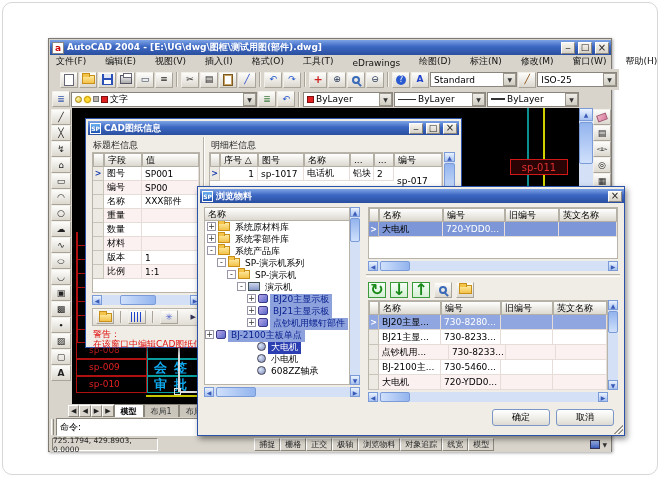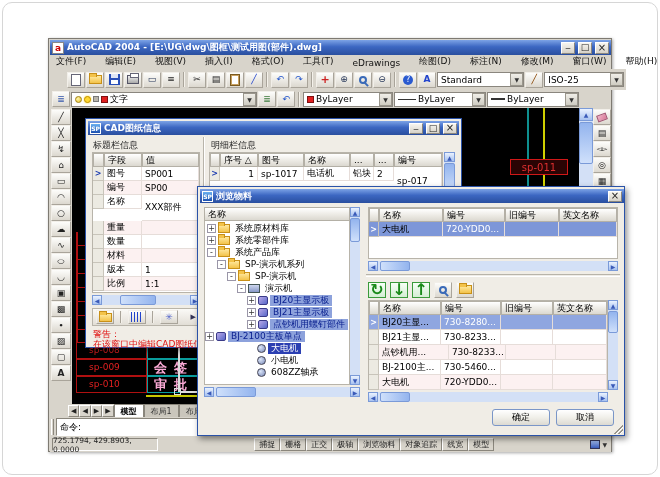--- a/index.html
+++ b/index.html
@@ -63,21 +63,21 @@
 .cell{font-size:9px;display:flex;align-items:center;padding:0 3px;border-right:1px solid #e6ddd9;border-bottom:1px solid #e6ddd9;background:#fff;color:#000;overflow:hidden;white-space:nowrap}
 .num{justify-content:flex-end}
 .pink{background:#fcf1f1}
 .gut{background:#eceae2;border-right:1px solid #c8c4ba;border-bottom:1px solid #c8c4ba;color:#1a3ab0;font-weight:bold;font-size:8px;display:flex;align-items:center;justify-content:center}
 .row{display:flex}
 .tblbox{background:#fff;border:1px solid #b8b4aa}
 .sb{background:#d3e0f6}
 .sbb{background:linear-gradient(#eaf2ff,#a8c2f0);border:1px solid #7a9ad8;color:#3a5ab8;display:flex;align-items:center;justify-content:center;font-size:6px;flex:none}
 .sbt{background:linear-gradient(90deg,#cfe0fb,#93b4ee);border:1px solid #7a9ad8;border-radius:2px}
 .sbtv{background:linear-gradient(0deg,#cfe0fb,#93b4ee);border:1px solid #7a9ad8;border-radius:2px}
-.trow{display:flex;align-items:center;height:12px;font-size:9px;gap:2px;white-space:nowrap}
+.trow{display:flex;height:12px;font-size:9px;gap:2px;white-space:nowrap}
 .exp{width:9px;height:9px;flex:none;border:1px solid #9a96a8;background:#fff;font-size:8px;line-height:7px;text-align:center;color:#333;display:flex;align-items:center;justify-content:center}
 .tlabel{padding:0 3px;line-height:11px;color:#000}
 .hlr{background:#8da2dc;color:#0c2290}
 .selr{background:#2b3fb2;color:#fff}
 .i-folder{width:12px;height:9px;flex:none;background:linear-gradient(#ffe9a0,#f3c34a);border:1px solid #c89018;position:relative}
 .i-folder::before{content:"";position:absolute;left:-1px;top:-3px;width:5px;height:3px;background:#f3c34a;border:1px solid #c89018;border-bottom:none}
 .i-mach{width:12px;height:9px;flex:none;background:linear-gradient(#cdd6ee,#8898c8);border:1px solid #455}
 .i-asm{width:10px;height:9px;flex:none;background:linear-gradient(135deg,#b8a8e8,#5868c8);border:1px solid #3a3a88;border-radius:2px}
 .i-part{width:9px;height:9px;flex:none;background:radial-gradient(circle at 35% 35%,#dce6f8,#7888b8);border:1px solid #445;border-radius:50%}
 .gbtn{width:18px;height:16px;flex:none;border:1px solid #3a9a3a;background:linear-gradient(#f6fff6,#d4eed4);display:flex;align-items:center;justify-content:center}
@@ -86,21 +86,21 @@
 .tab{height:13px;font-size:8px;padding:0 6px;display:flex;align-items:center;border:1px solid #8a867c;border-bottom:none;background:#cac6bc;color:#333}
 .tabA{background:#fff;font-weight:bold;color:#000}
 .dlg{background:#f0ede6;border:1px solid #2a52a8;box-shadow:2px 3px 6px rgba(0,0,0,.45)}
 .rst{width:9px;height:8px;position:relative}
 .rst::before{content:"";position:absolute;left:0;top:2px;width:6px;height:5px;border:1px solid #222;background:#e8e5de}
 .rst::after{content:"";position:absolute;left:3px;top:0;width:6px;height:5px;border:1px solid #222;background:#e8e5de}
 .grip{background:
  linear-gradient(135deg,transparent 0 55%,#9a968c 55% 62%,#fff 62% 70%,transparent 70%),
  linear-gradient(135deg,transparent 0 75%,#9a968c 75% 82%,#fff 82% 90%,transparent 90%)}
 .lblR{border:1px solid #b01010;color:#e02020;font-size:9px;line-height:15px;padding-left:12px;overflow:hidden;white-space:nowrap}
-.stampC{border:1px solid #0a9d9d;color:#f9a8d4;font-size:13px;font-weight:bold;letter-spacing:7px;line-height:15px;padding-left:6px;overflow:hidden;white-space:nowrap}
+.stampC{border:1px solid #0a9d9d;color:#0ea5e9;font-size:13px;font-weight:bold;letter-spacing:7px;line-height:15px;padding-left:6px;overflow:hidden;white-space:nowrap}
 .lab{font-size:9px;color:#222;white-space:nowrap}
 </style>
 </head>
 <body>
 
 <div class="a frame"></div>
 
 <div class="a win" style="left:48px;top:38px;width:564px;height:414px">
 
   <div class="a tbar" style="left:1px;top:1px;width:561px;height:15px">
@@ -136,21 +136,21 @@
         <span class="gly g-min"></span>
       </span>
     <span class="wbtn" style="height:11px">
         <span class="rst"></span>
       </span>
     <span class="wbtn" style="height:11px">
         <span class="gly g-close"></span>
       </span>
   </div>
 
-  <div class="a tb" style="left:16px;top:30px;width:561px;height:21px">
+  <div class="a tb" style="left:9px;top:30px;width:561px;height:21px">
     <span class="ti">
         <span class="gly">
           <span class="pg"></span>
         </span>
       </span>
     <span class="ti">
         <span class="gly">
           <span class="fold"></span>
         </span>
       </span>
@@ -461,21 +461,21 @@
       <span class="cell" style="width:57px;height:14px">SP001</span>
     </div>
     <div class="row">
       <span class="gut" style="width:11px;height:14px"></span>
       <span class="cell pink" style="width:38px;height:14px">编号</span>
       <span class="cell pink" style="width:57px;height:14px">SP00</span>
     </div>
     <div class="row">
       <span class="gut" style="width:11px;height:14px"></span>
       <span class="cell" style="width:38px;height:14px">名称</span>
-      <span class="cell" style="width:57px;height:26px">XXX部件</span>
+      <span class="cell" style="width:57px;height:14px">XXX部件</span>
     </div>
     <div class="row">
       <span class="gut" style="width:11px;height:14px"></span>
       <span class="cell pink" style="width:38px;height:14px">重量</span>
       <span class="cell pink" style="width:57px;height:14px"></span>
     </div>
     <div class="row">
       <span class="gut" style="width:11px;height:14px"></span>
       <span class="cell" style="width:38px;height:14px">数量</span>
       <span class="cell" style="width:57px;height:14px"></span>

